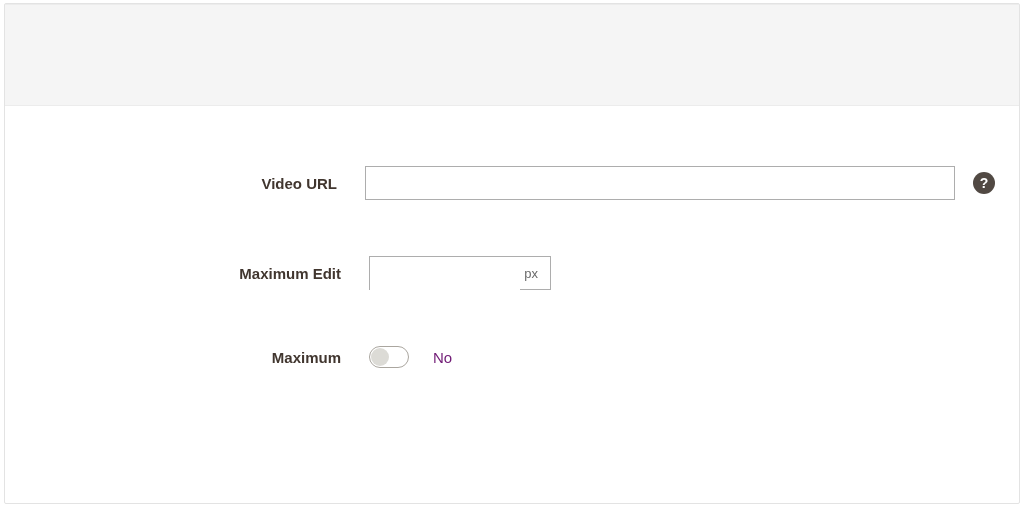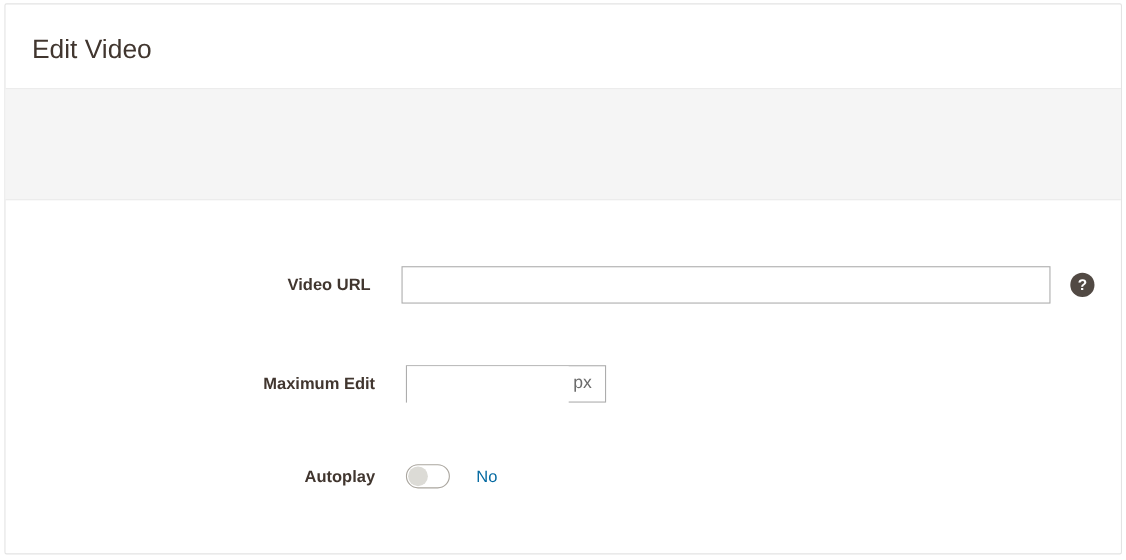--- a/index.html
+++ b/index.html
@@ -76,21 +76,21 @@
     .text-input-addon-wrapper .text-input {
       border: none;
       flex: 1;
       width: 100%;
     }
     .addon {
       display: flex;
       align-items: center;
       padding: 0 12px 0 4px;
       color: #6b6b6b;
-      font-size: 16px;
+      font-size: 13px;
     }
     .help-icon {
       width: 22px;
       height: 22px;
       border-radius: 50%;
       background: #514943;
       color: #ffffff;
       display: flex;
       align-items: center;
       justify-content: center;
@@ -111,30 +111,29 @@
     .toggle-knob {
       width: 18px;
       height: 18px;
       border-radius: 50%;
       background: #dcdbd6;
       position: absolute;
       left: 1px;
       top: 1px;
     }
     .toggle-label {
-      color: #0369a1;
+      color: #701a75;
       font-size: 15px;
       margin-left: 14px;
     }
   </style>
 </head>
 <body>
 
 <div class="panel">
-  <h1 class="panel-title">Edit Video</h1>
 
   <div class="preview-area"></div>
 
   <div class="form-area">
 
     <div class="form-row">
       <label class="form-label">Video URL</label>
       <div class="form-control-wrapper">
         <input type="text" class="text-input input-url" value="" style="">
         <div class="help-icon">?</div>
@@ -145,21 +144,21 @@
       <label class="form-label">Maximum Edit</label>
       <div class="form-control-wrapper">
         <div class="text-input-addon-wrapper">
           <input type="text" class="text-input" value="" style="">
           <span class="addon">px</span>
         </div>
       </div>
     </div>
 
     <div class="form-row">
-      <label class="form-label">Autoplay</label>
+      <label class="form-label">Maximum</label>
       <div class="form-control-wrapper">
         <div class="toggle">
           <div class="toggle-knob"></div>
         </div>
         <span class="toggle-label">No</span>
       </div>
     </div>
 
   </div>
 </div>

